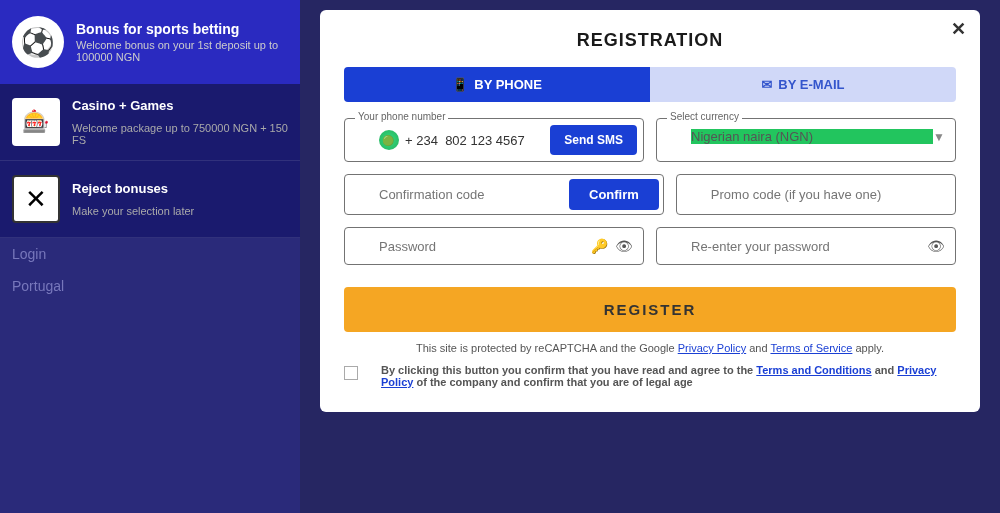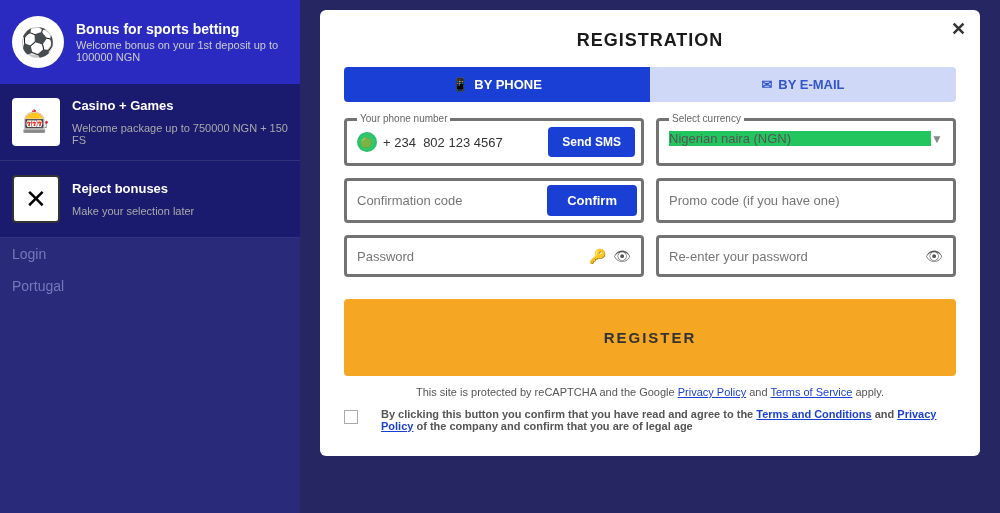--- a/index.html
+++ b/index.html
@@ -146,22 +146,23 @@
 
     
     .form-row {
       display: flex;
       gap: 12px;
       margin-bottom: 12px;
     }
     .field-group {
       flex: 1;
       position: relative;
-      border: 3px solid #737373;
-      border-radius: 4px;
+      border: 1px solid #737373;
+      border-radius: 4px;
+      padding-left: 24px;
     }
     .field-label {
       position: absolute;
       top: -8px;
       left: 10px;
       background: white;
       font-size: 10px;
       color: #666;
       padding: 0 3px;
     }
@@ -278,21 +279,21 @@
       cursor: pointer;
     }
 
     
     .register-btn {
       width: 100%;
       background: #f5a623;
       color: #333;
       border: none;
       border-radius: 4px;
-      padding: 30px;
+      padding: 14px;
       font-size: 15px;
       font-weight: bold;
       letter-spacing: 2px;
       cursor: pointer;
       margin: 10px 0 10px;
     }
 
     
     .footer-text {
       text-align: center;

